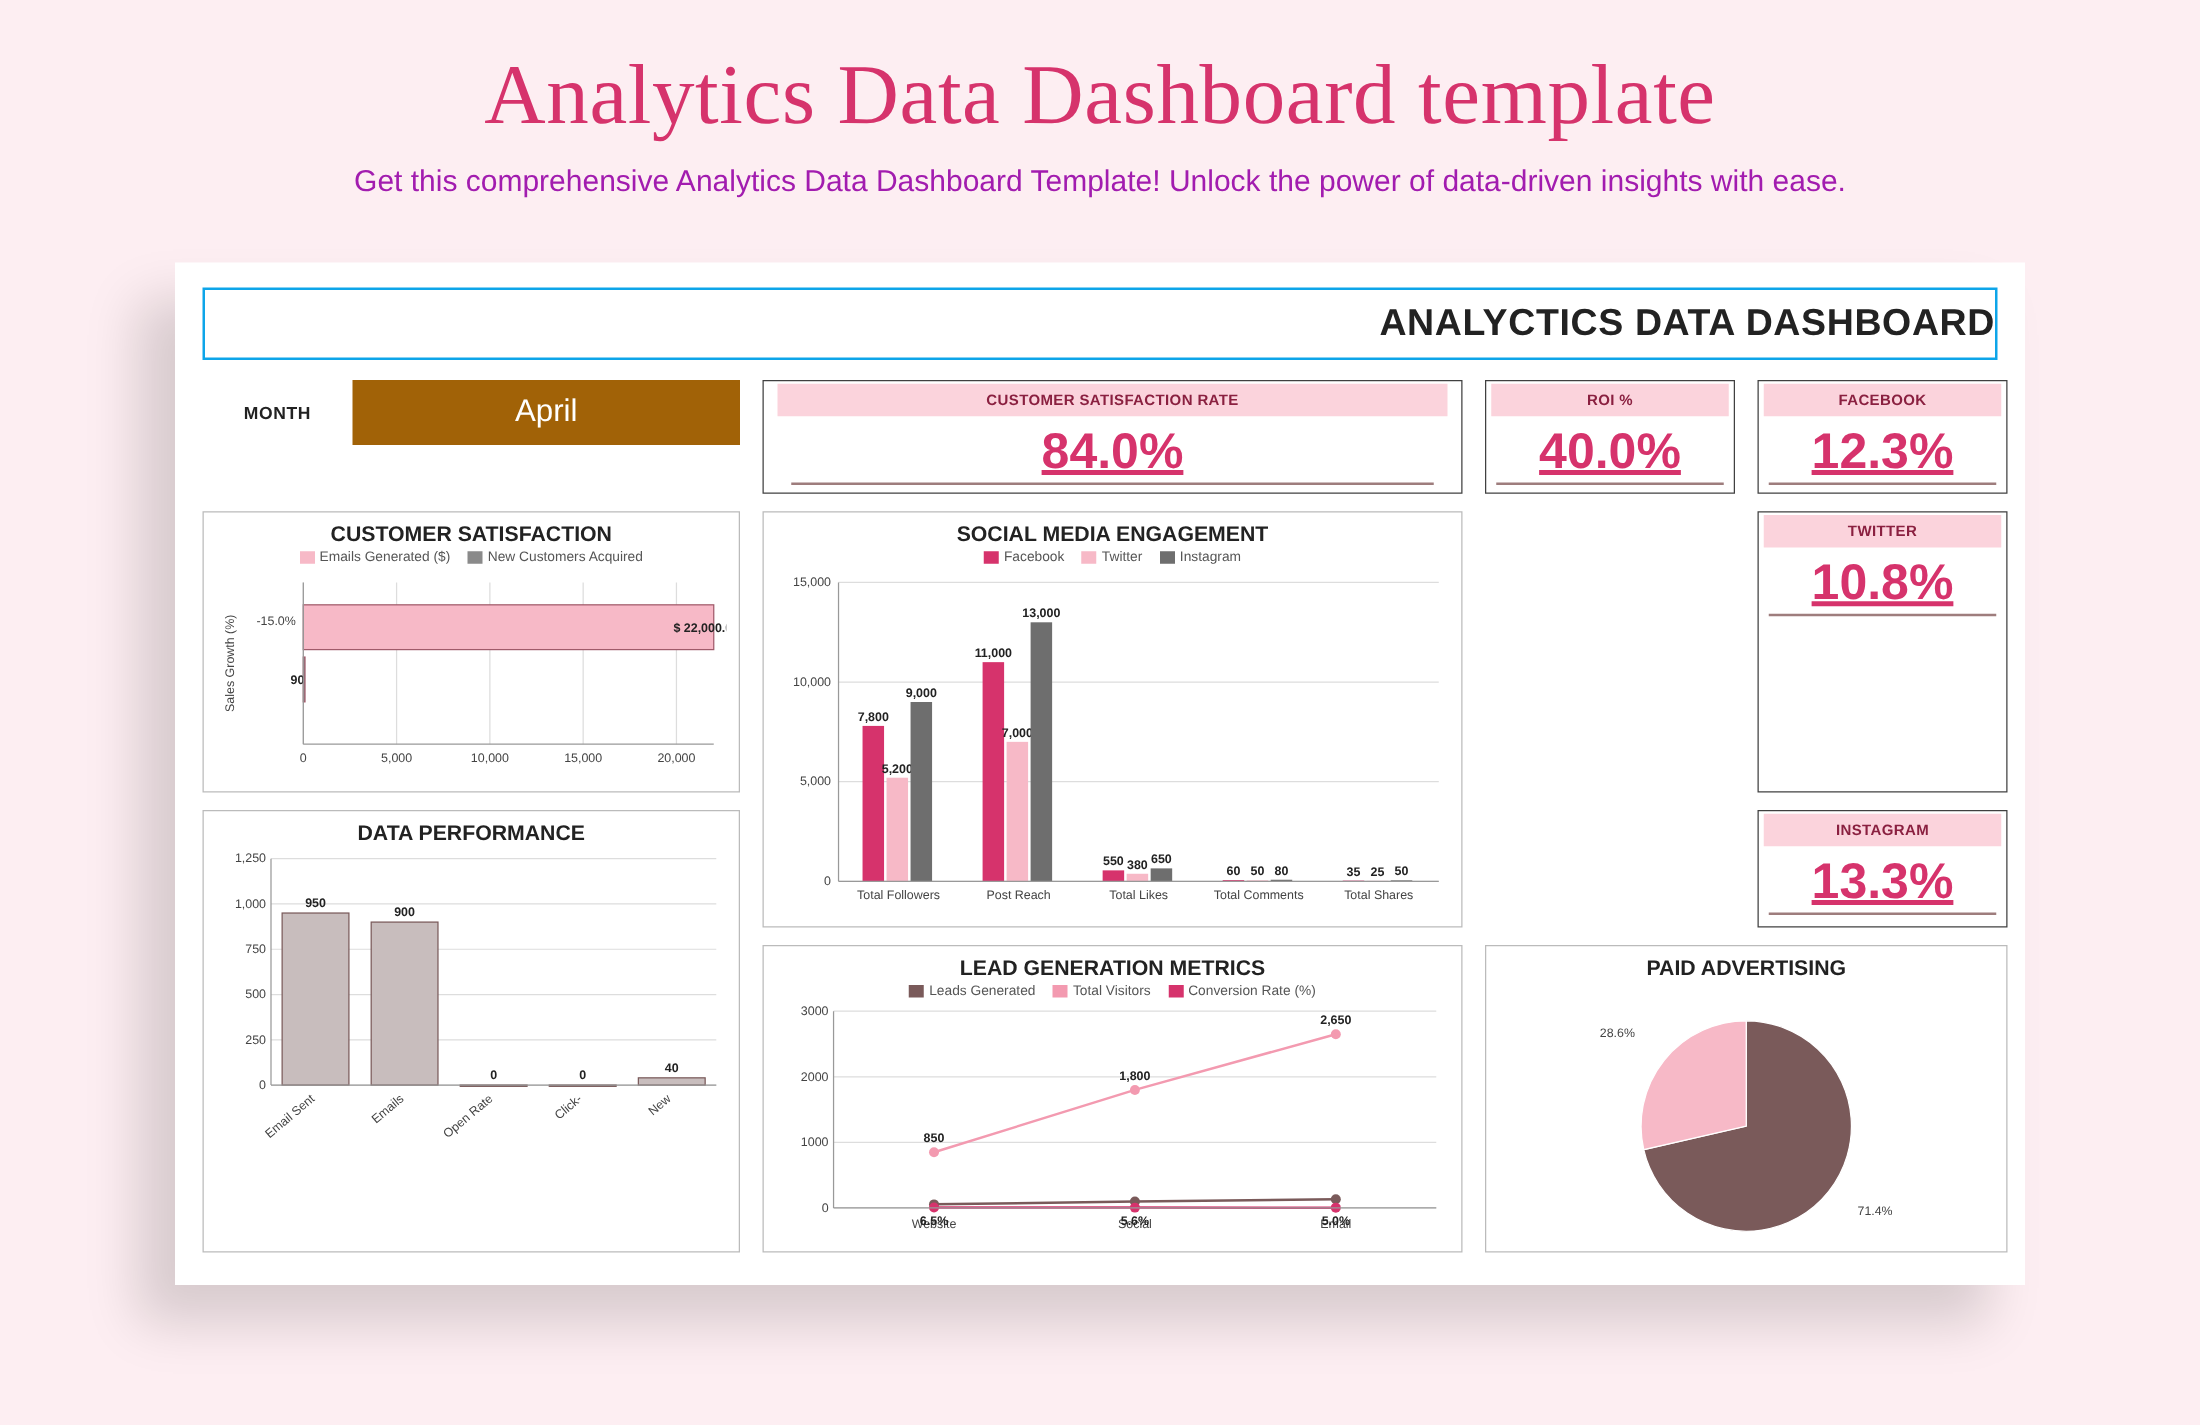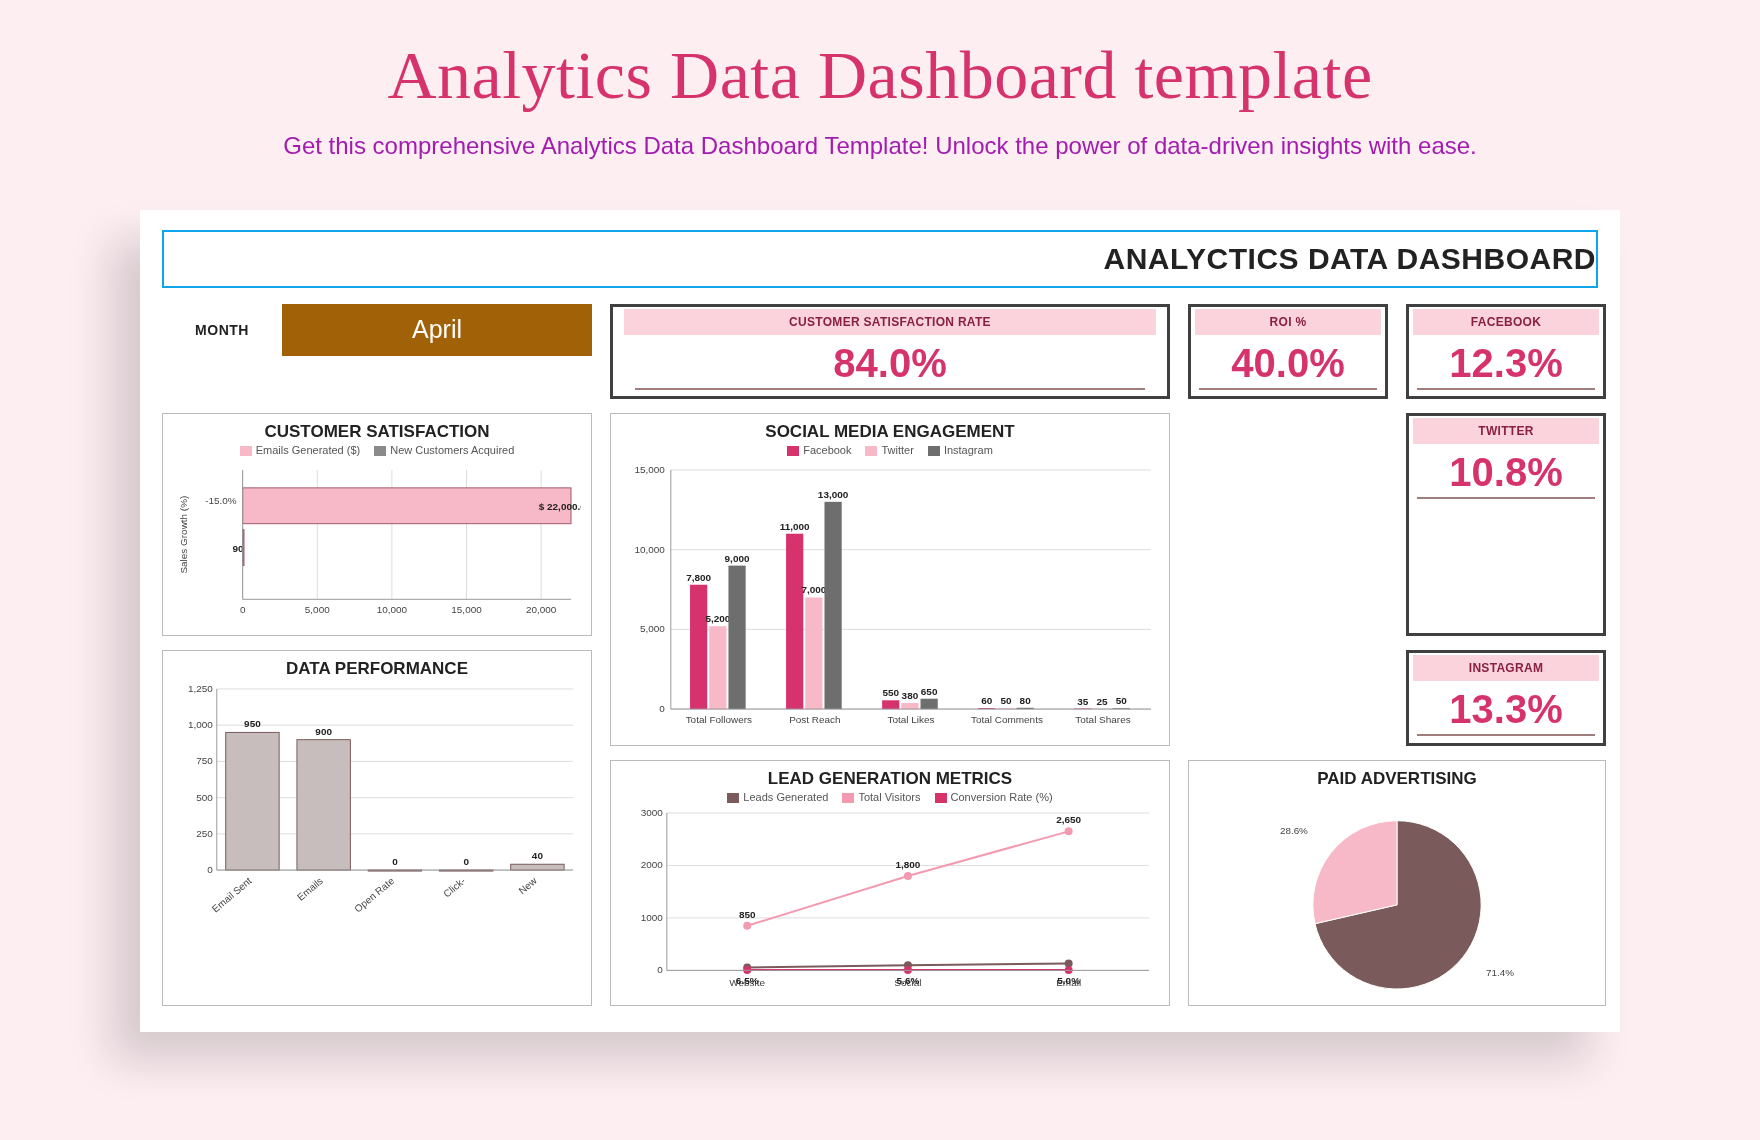--- a/index.html
+++ b/index.html
@@ -58,30 +58,30 @@
   .month-row .lbl {
     flex: 0 0 120px; display:flex; align-items:center; justify-content:center;
     font-weight: 700; font-size: 14px; letter-spacing:.5px;
   }
   .month-row .val {
     flex: 1; background:#a16207; color:#fff; display:flex; align-items:center;
     justify-content:center; font-size:25px; font-weight:400;
   }
 
   .kpi {
-    border:3px solid #404040; display:flex; flex-direction:column; align-items:center;
+    border:1px solid #404040; display:flex; flex-direction:column; align-items:center;
     padding:2px 0 6px 0;
   }
   .kpi .head {
     background:#fbd3dc; width:96%; text-align:center; font-size:12px;
     font-weight:700; padding:6px 0; color:#8a2040; letter-spacing:.3px;
   }
   .kpi .num {
     color:#d6336c; font-weight:800; font-size:40px; padding:6px 0 2px 0;
-    border-bottom:2px solid #9e7d7d; width:92%; text-align:center;
+    border-bottom:2px solid #9e7d7d; width:92%; text-align:center;text-decoration:underline;
   }
 
   .card {
     border:1px solid #bbb; background:#fff; padding:8px 10px 6px 10px;
     display:flex; flex-direction:column;
   }
   .card h3 { text-align:center; font-size:17px; font-weight:800; margin:0 0 2px 0; }
   .legend { text-align:center; font-size:11px; color:#555; margin-bottom:4px; display:flex; justify-content:center; gap:14px; }
   .legend span::before{ content:''; display:inline-block; width:12px; height:10px; margin-right:4px; vertical-align:middle; background:var(--c); }
 

